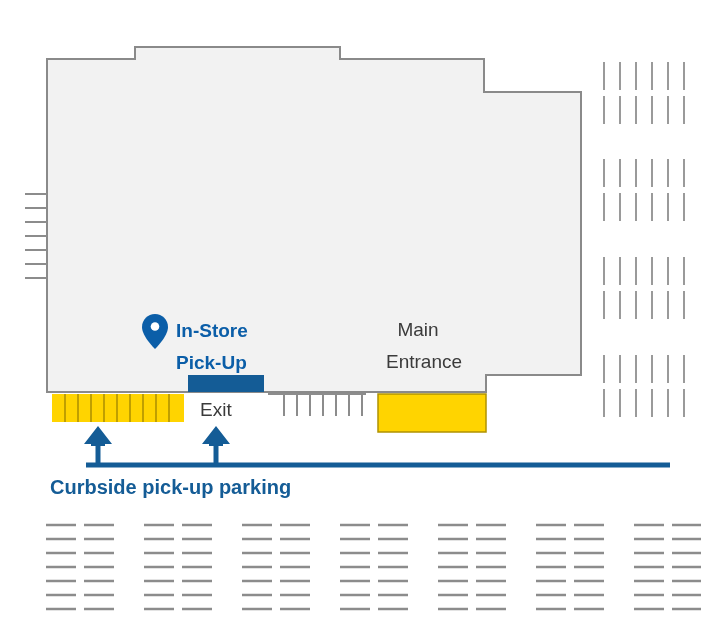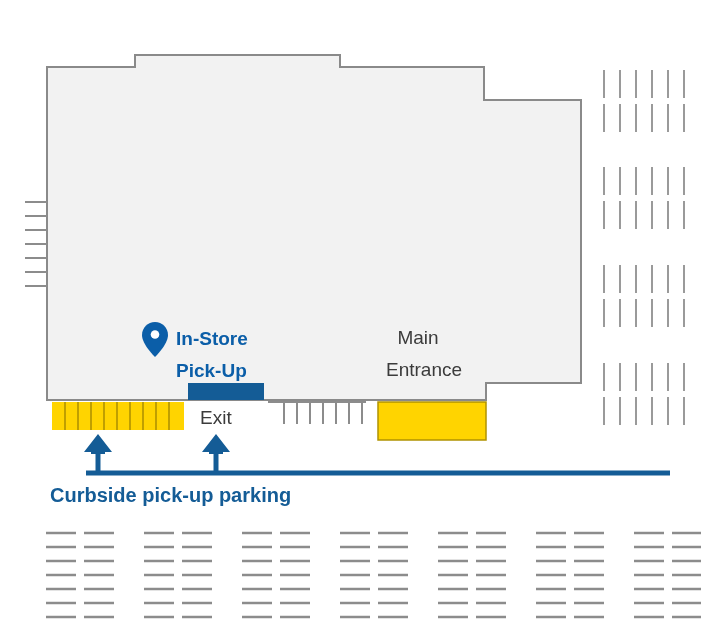--- a/index.html
+++ b/index.html
@@ -10,21 +10,21 @@
   body {
     width: 701px;
     height: 622px;
     font-family: "Liberation Sans", sans-serif;
     position: relative;
     overflow: hidden;
   }
   #map-root {
     position: absolute;
     left: 0;
-    top: 12px;
+    top: 4px;
     width: 701px;
     height: 544px;
   }
   svg.map-svg {
     display: block;
     width: 701px;
     height: 622px;
   }
   .label-text {
     font-family: "Liberation Sans", sans-serif;

